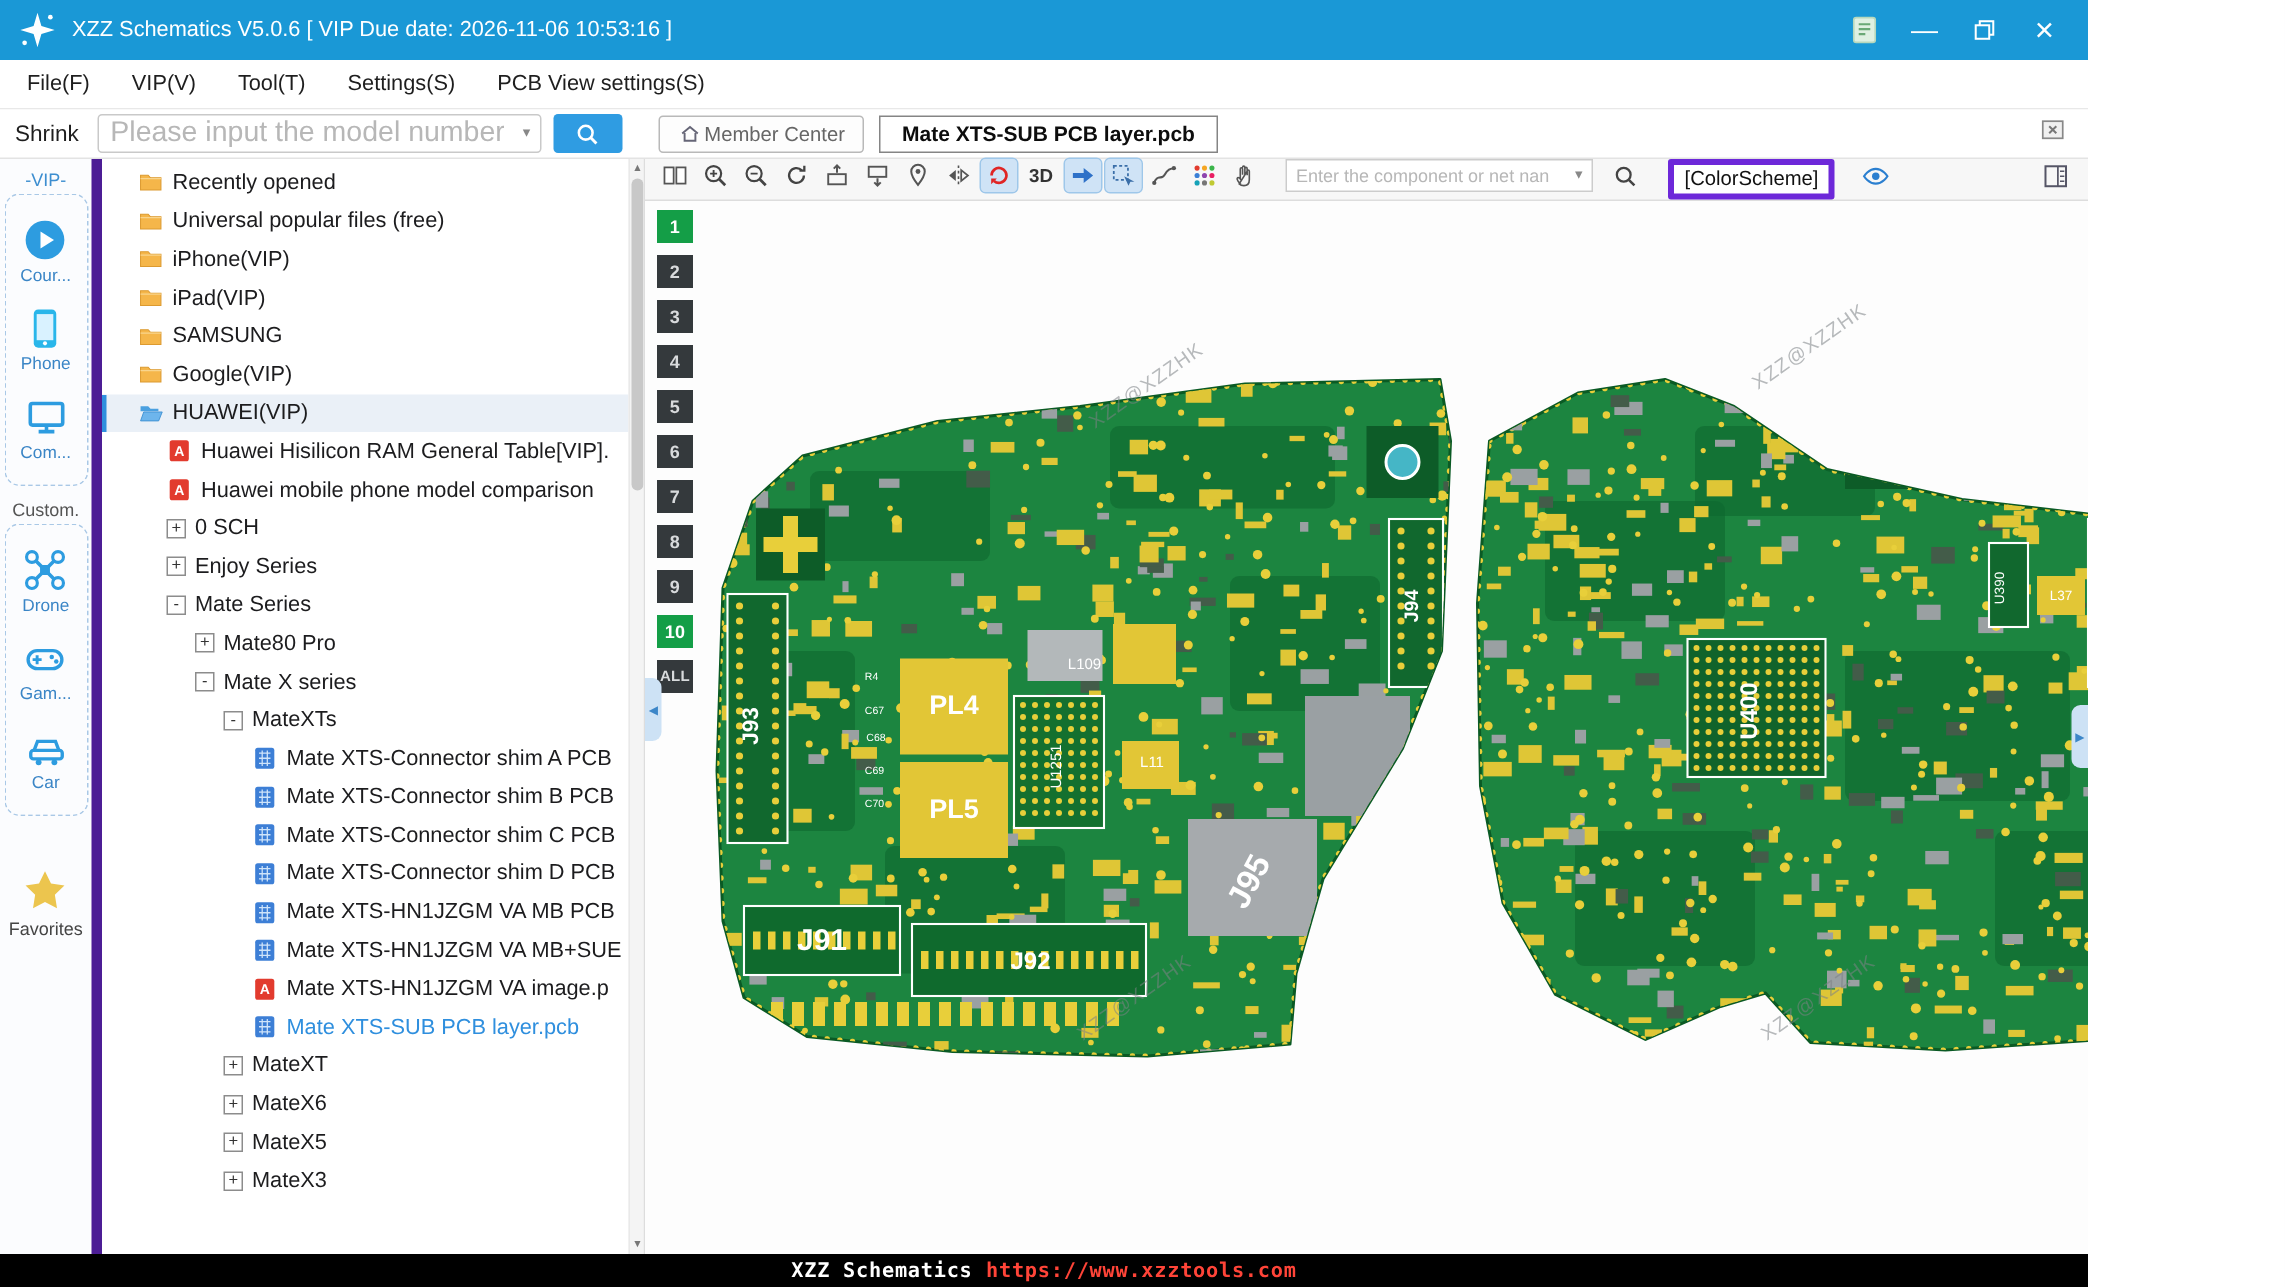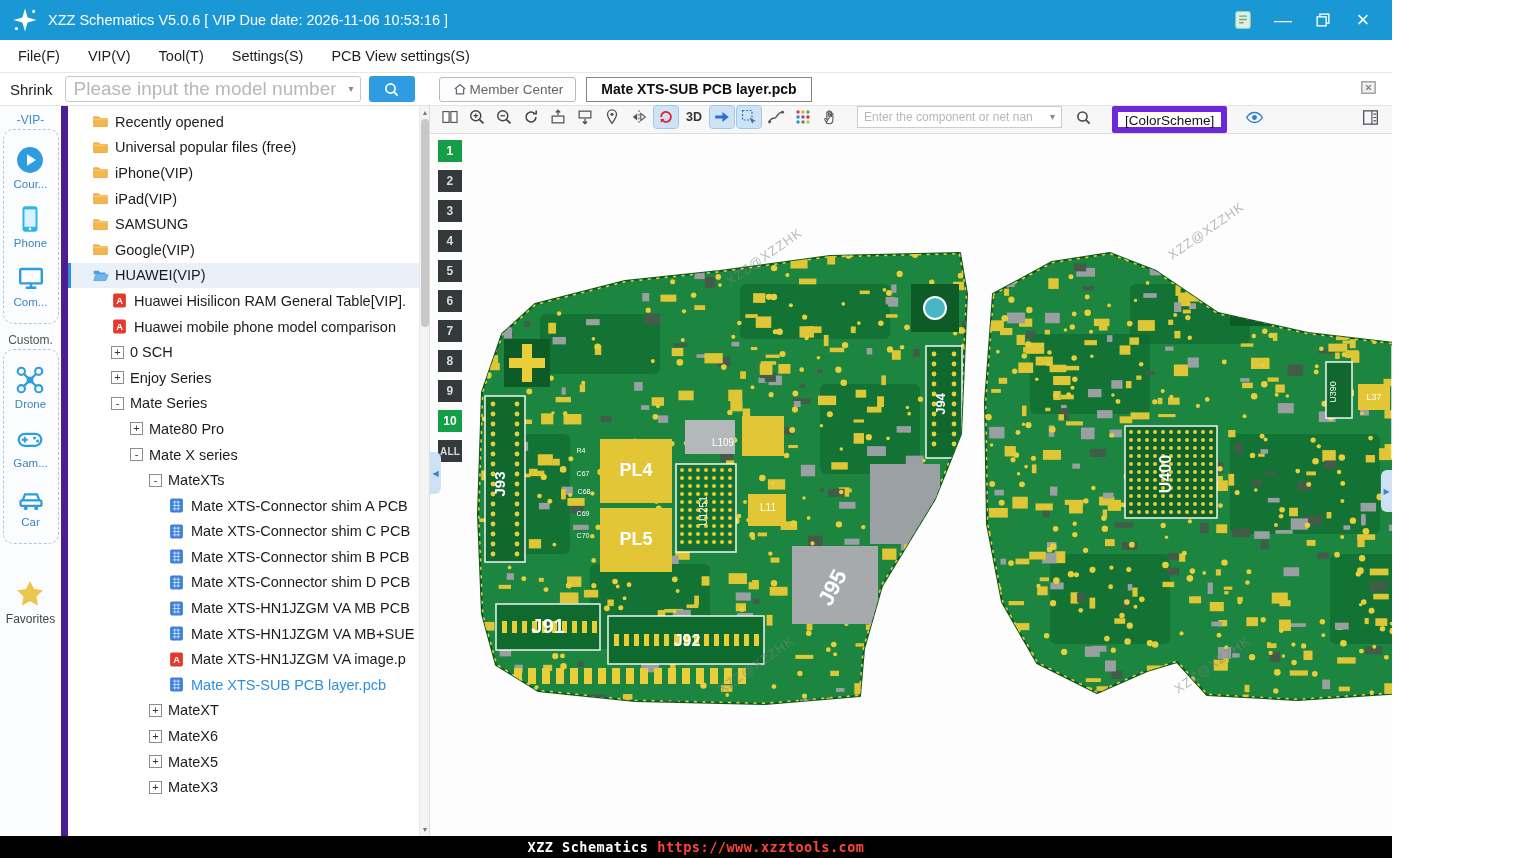--- a/index.html
+++ b/index.html
@@ -61,21 +61,21 @@
 .pcb-toolbar{height:28px;background:#f7f7f7;border-bottom:1px solid #ddd;display:flex;padding:0 10px 0 8px;gap:3px;flex:0 0 auto}
 .ticon{width:24px;height:22px;display:flex;align-items:center;justify-content:center;border-radius:3px}
 .ticon svg{width:18px;height:18px}
 .ticon.sel{background:#cfe3f6;outline:1px solid #9ec7ea}
 .ticon.txt{font-size:12.5px;font-weight:bold;color:#333;width:26px}
 .net-search{position:relative;width:205px;height:22px;margin-left:12px}
 .net-search input{width:100%;height:100%;border:1px solid #ccc;padding:0 20px 0 6px;font-size:12px;color:#333;font-family:inherit;outline:none}
 .net-search .caret{top:5px}
 .mag-dark{margin-left:6px}
 .mag-dark svg{width:17px;height:17px}
-.colorscheme{border:6px solid #6d28d9;border-radius:2px;padding:1px 7px;font-size:13.5px;color:#111;margin-left:14px;background:#fff}
+.colorscheme{border:4px solid #6d28d9;border-radius:2px;padding:1px 7px;font-size:13.5px;color:#111;margin-left:14px;background:#fff}
 .eye-btn{margin-left:12px}
 .eye-btn svg{width:19px;height:19px}
 .panel-btn{margin-left:auto}
 .panel-btn svg{width:19px;height:19px}
 
 .canvas{flex:1;position:relative;background:#fdfdfd;min-height:0;overflow:hidden}
 .main-svg{position:absolute;left:0;top:0;width:1093px;height:702px}
 .layer-col{position:absolute;left:8px;top:6px;display:flex;flex-direction:column;gap:8px;z-index:5}
 .layer-sq{width:24px;height:22px;background:#34393c;color:#d8dadc;font-size:12px;font-weight:bold;display:flex;align-items:center;justify-content:center;letter-spacing:.2px}
 .layer-sq.act{background:#149e47;color:#fff}
@@ -313,28 +313,28 @@
               <rect x="2.5" y="1.8" width="15" height="16.4" rx="2" fill="#3d7fd6"></rect>
               <path d="M5.5 6h9M5.5 10h9M5.5 14h9M8 4v12M12 4v12" stroke="#cfe4fa" stroke-width="1" fill="none"></path>
             </svg>
             <span class="tree-label">Mate XTS-Connector shim A PCB</span>
           </div>
           <div class="tree-row" style="padding-left: 100px;">
             <svg viewBox="0 0 20 20" class="tree-ic">
               <rect x="2.5" y="1.8" width="15" height="16.4" rx="2" fill="#3d7fd6"></rect>
               <path d="M5.5 6h9M5.5 10h9M5.5 14h9M8 4v12M12 4v12" stroke="#cfe4fa" stroke-width="1" fill="none"></path>
             </svg>
-            <span class="tree-label">Mate XTS-Connector shim C PCB</span>
+            <span class="tree-label">Mate XTS-Connector shim B PCB</span>
           </div>
           <div class="tree-row" style="padding-left: 100px;">
             <svg viewBox="0 0 20 20" class="tree-ic">
               <rect x="2.5" y="1.8" width="15" height="16.4" rx="2" fill="#3d7fd6"></rect>
               <path d="M5.5 6h9M5.5 10h9M5.5 14h9M8 4v12M12 4v12" stroke="#cfe4fa" stroke-width="1" fill="none"></path>
             </svg>
-            <span class="tree-label">Mate XTS-Connector shim B PCB</span>
+            <span class="tree-label">Mate XTS-Connector shim C PCB</span>
           </div>
           <div class="tree-row" style="padding-left: 100px;">
             <svg viewBox="0 0 20 20" class="tree-ic">
               <rect x="2.5" y="1.8" width="15" height="16.4" rx="2" fill="#3d7fd6"></rect>
               <path d="M5.5 6h9M5.5 10h9M5.5 14h9M8 4v12M12 4v12" stroke="#cfe4fa" stroke-width="1" fill="none"></path>
             </svg>
             <span class="tree-label">Mate XTS-Connector shim D PCB</span>
           </div>
           <div class="tree-row" style="padding-left: 100px;">
             <svg viewBox="0 0 20 20" class="tree-ic">

